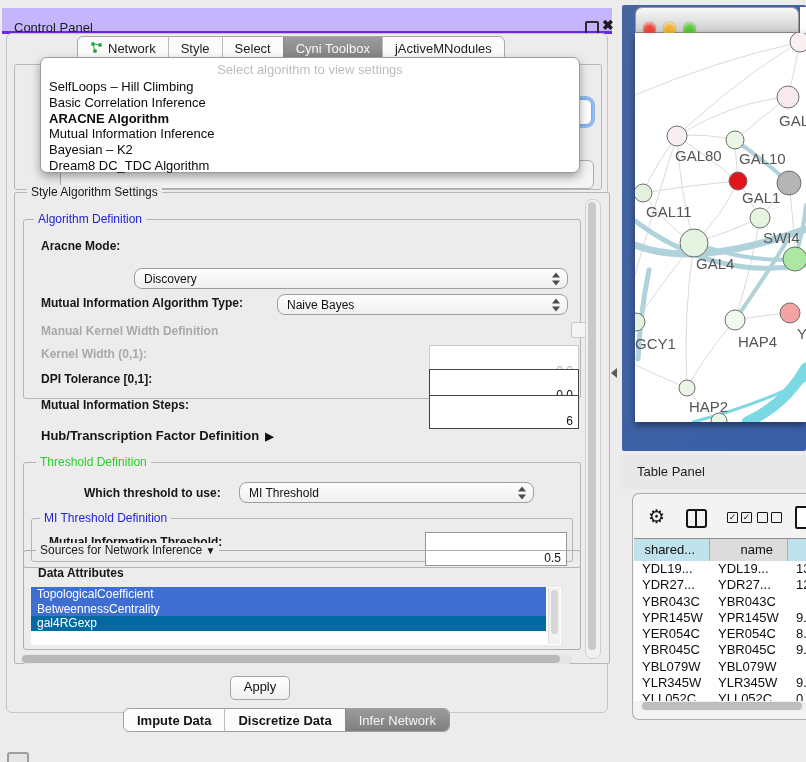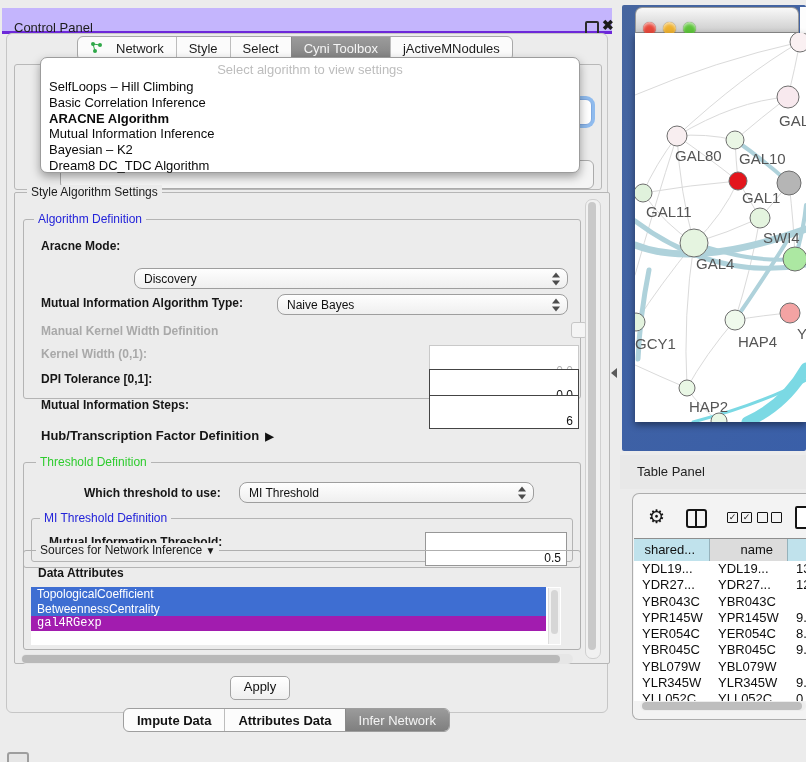--- a/index.html
+++ b/index.html
@@ -7,21 +7,21 @@
        font-family:"Liberation Sans",sans-serif;-webkit-font-smoothing:antialiased}
   .abs{position:absolute}
   
   .cp-titlebar{left:2px;top:8px;width:610px;height:23px;background:#c4b5fd;border-bottom:3px solid #6d28d9}
   .cp-title{left:12px;top:12px;font-size:13px;color:#1d1d1d}
   .win-float{right:0;left:583px;top:13px;width:10px;height:10px;border:2px solid #2b2b2b;border-radius:2px}
   .win-close{left:600px;top:9px;font-size:14px;font-weight:bold;color:#1b1b1b}
   .cp-card{left:6px;top:33px;width:600px;height:678px;background:#ECECEC;border:1px solid #C6C6C6;border-radius:6px}
   
   .tabbar{left:77px;top:36px;height:23px;display:flex;border:1px solid #A8A8A8;border-radius:6px;overflow:hidden;background:#FBFBFB;z-index:5}
-  .tab{display:flex;align-items:center;gap:13px;padding:0 12px;font-size:13px;color:#1c1c1c;border-left:1px solid #BDBDBD;white-space:nowrap}
+  .tab{display:flex;align-items:center;gap:5px;padding:0 12px;font-size:13px;color:#1c1c1c;border-left:1px solid #BDBDBD;white-space:nowrap}
   .tab:first-child{border-left:none}
   .tab.sel{background:linear-gradient(#9b9b9b,#828282);color:#F6F6F6;border-left-color:#8a8a8a}
   
   .frag-group{left:14px;top:64px;width:586px;height:124px;border:1px solid #B8B8B8;border-radius:3px;z-index:1}
   .frag-combo2{left:60px;top:160px;width:532px;height:27px;border:1px solid #ABABAB;border-radius:6px;background:#F4F4F4;z-index:2}
   .frag-combo1{left:340px;top:99px;width:250px;height:24px;border-radius:6px;background:#FFF;border:1px solid #7FA9E0;box-shadow:0 0 0 3px #8FBBEE;z-index:3}
   
   .popup{left:40px;top:57px;width:540px;height:116px;background:#FFFFFF;border:1px solid #9C9C9C;border-radius:7px;
          box-shadow:0 4px 10px rgba(0,0,0,.35);z-index:10;padding-top:3px;box-sizing:border-box}
   .dd-prompt{text-align:center;font-size:13px;color:#BDBDBD;height:18px;line-height:18px}
@@ -193,34 +193,34 @@
   <div class="grp" style="left:8px;top:357px;width:556px;height:98px;border-color:#AFAFAF">
     <span class="gtitle blk" style="left:12px"><span>Sources for Network Inference</span> <span style="font-size:10px">▼</span></span>
   </div>
   <div class="lbl" style="left:23px;top:373px">Data Attributes</div>
   <div class="attr-list" id="attrlist">
     <div class="attr-vsb">
         <i></i>
       </div>
       <div class="attr-item" style="background: rgb(62, 110, 210);">TopologicalCoefficient</div>
       <div class="attr-item" style="background: rgb(62, 110, 210);">BetweennessCentrality</div>
-      <div class="attr-item" style="background: #a21caf; font-family: Liberation Mono, monospace;">gal4RGexp</div>
+      <div class="attr-item" style="background: #0369a1;">gal4RGexp</div>
     </div>
   <div class="hsb">
       <i></i>
     </div>
   <div class="vsb">
       <i></i>
     </div>
 </div>
 
 <div class="abs apply">Apply</div>
 <div class="abs btabs" id="btabs">
     <div class="btab">Impute Data</div>
-    <div class="btab">Attributes Data</div>
+    <div class="btab">Discretize Data</div>
     <div class="btab sel">Infer Network</div>
   </div>
 
 <div class="abs net-frame"></div>
 <div class="abs mac-titlebar">
   <span class="light" id="lt0" style="left: 7px; background: rgb(232, 73, 60);"></span>
   <span class="light" id="lt1" style="left: 27px; background: rgb(239, 178, 49);"></span>
   <span class="light" id="lt2" style="left: 47px; background: rgb(95, 197, 60);"></span>
 </div>
 <div class="abs mac-gap"></div>

